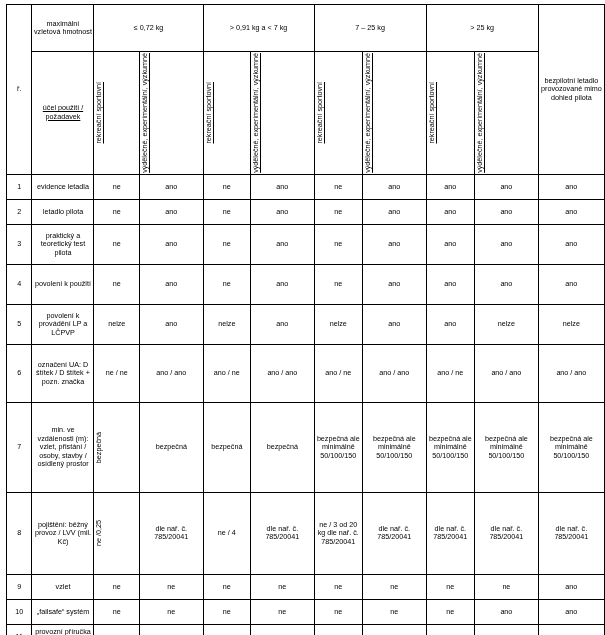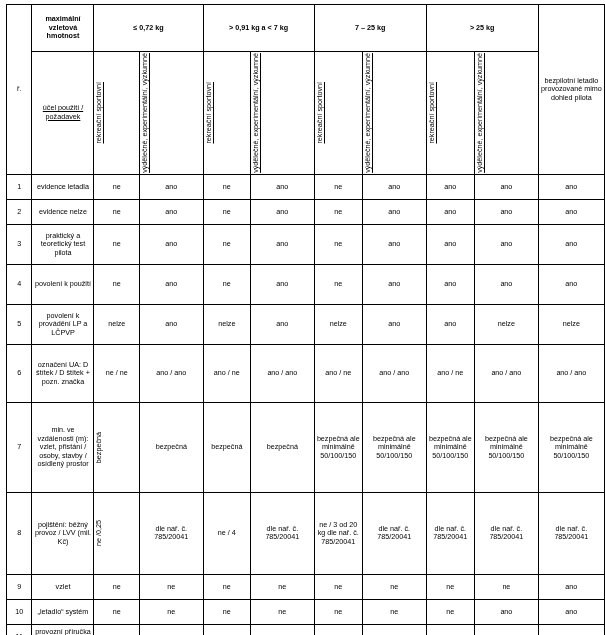--- a/index.html
+++ b/index.html
@@ -2,21 +2,21 @@
 <html><head>
 <meta charset="utf-8">
 <style>
   html,body{margin:0;padding:0;background:#ffffff;}
   body{font-family:"Liberation Sans", sans-serif;color:#000;}
   .page{width:605px;height:635px;position:relative;overflow:hidden;background:#fff;}
   table.grid{border-collapse:collapse;table-layout:fixed;margin:4px 0 0 6px;}
   table.grid td{border:1px solid #000;text-align:center;vertical-align:middle;font-size:7.2px;line-height:1.18;padding:1px 1px;}
   .vert{writing-mode:vertical-rl;transform:rotate(180deg);white-space:nowrap;font-size:7.2px;line-height:1.15;}
   .vcell{height:92px;padding:2px 1px;text-decoration:underline;}
-  .hdr-top{font-size:8.2px;font-weight:bold;}
+  .hdr-top{font-size:8.2px;font-weight:normal;}
   .lbl{font-size:7.2px;}
   .rowno{font-size:8px;}
   .tall{height:58px;}
   .med{height:40px;}
   .short{height:25px;}
   .cellpad{padding:2px;}
   .leftlbl{font-size:7.2px;line-height:1.2;}
 </style>
 </head>
 <body>
@@ -83,21 +83,21 @@
         <td>ano</td>
         <td>ne</td>
         <td>ano</td>
         <td>ano</td>
         <td>ano</td>
         <td>ano</td>
       </tr>
 
       <tr class="short">
         <td class="rowno">2</td>
-        <td class="leftlbl">evidence nelze</td>
+        <td class="leftlbl">letadlo pilota</td>
         <td>ne</td>
         <td>ano</td>
         <td>ne</td>
         <td>ano</td>
         <td>ne</td>
         <td>ano</td>
         <td>ano</td>
         <td>ano</td>
         <td>ano</td>
       </tr>
@@ -199,21 +199,21 @@
         <td>ne</td>
         <td>ne</td>
         <td>ne</td>
         <td>ne</td>
         <td>ne</td>
         <td>ano</td>
       </tr>
 
       <tr class="short">
         <td class="rowno">10</td>
-        <td class="leftlbl">„letadlo“ systém</td>
+        <td class="leftlbl">„failsafe“ systém</td>
         <td>ne</td>
         <td>ne</td>
         <td>ne</td>
         <td>ne</td>
         <td>ne</td>
         <td>ne</td>
         <td>ne</td>
         <td>ano</td>
         <td>ano</td>
       </tr>

